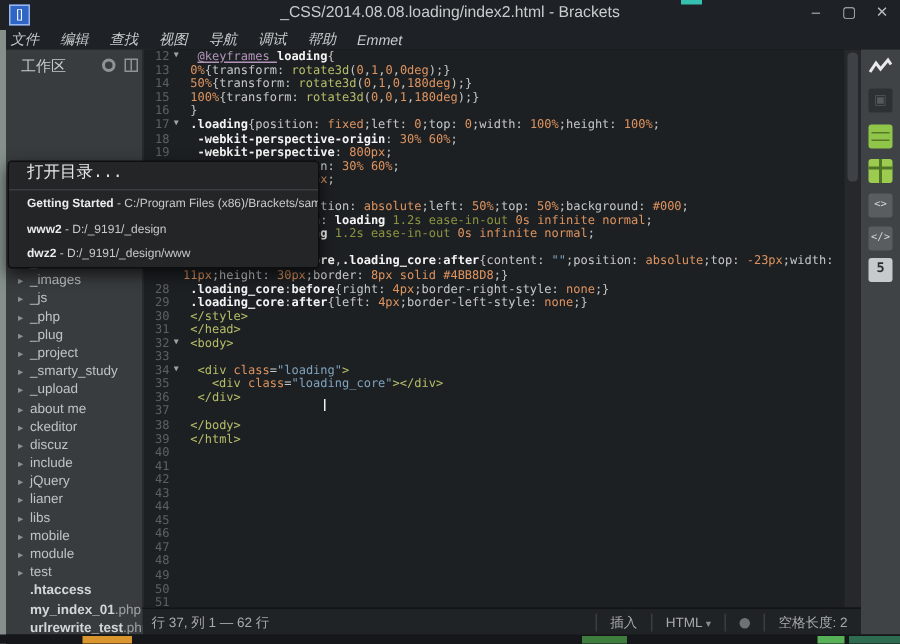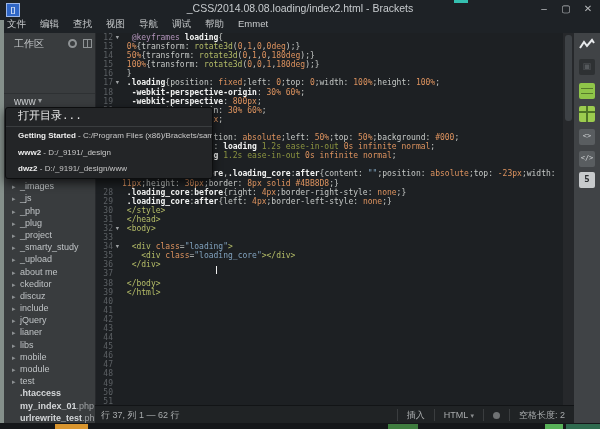--- a/index.html
+++ b/index.html
@@ -6,21 +6,21 @@
   body{width:600px;height:429px;position:relative;overflow:hidden;
        font-family:"Liberation Sans",sans-serif;background:#101214;}
   .abs{position:absolute;}
   
   #titlebar{left:0;top:0;width:600px;height:18px;background:#1e2226;}
   #app-icon{left:6px;top:3px;width:12px;height:12px;background:#2f66c6;border:1px solid #9bb6e8;
             color:#fff;font-size:8px;line-height:11px;text-align:center;}
   #title{left:0;top:2px;width:600px;text-align:center;color:#c8cccf;font-size:10.5px;}
   .winbtn{top:3px;width:16px;height:12px;color:#b8bbbd;font-size:10px;line-height:12px;text-align:center;}
   #btn-min{left:536px;} #btn-max{left:558px;} #btn-close{left:580px;}
-  #menubar{left:0;top:18px;width:600px;height:15px;background:#1e2226;display:flex;align-items:flex-start;}
+  #menubar{left:0;top:18px;width:600px;height:15px;background:#1e2226;display:flex;align-items:flex-end;font-style:italic;}
   .menu-item{color:#c9ccce;font-size:9.5px;padding:0 7px;white-space:nowrap;}
   
   #edge-strip{left:0;top:20px;width:4px;height:409px;background:#85908b;}
   
   #sidebar{left:4px;top:33px;width:100px;height:390px;background:#393c3e;overflow:hidden;}
   #ws-header{position:absolute;left:0;top:4px;width:91px;height:14px;}
   #ws-title{position:absolute;left:10px;top:0;color:#c6c9cb;font-size:10px;}
   .hdr-ico{position:absolute;top:2px;width:9px;height:9px;box-sizing:border-box;}
   #gear-icon{left:64px;border:2px solid #8f9395;border-radius:50%;}
   #split-icon{left:79px;border:1px solid #8f9395;}
@@ -43,21 +43,21 @@
   #open-folder-item{height:17px;line-height:17px;padding-left:12px;color:#e8e8e8;font-size:11px;font-family:Liberation Mono, monospace;}
   #dd-sep{height:1px;background:#3a3d3f;margin:1px 0;}
   .recent{height:16.5px;line-height:16.5px;padding-left:12px;font-size:8px;color:#c9c9c9;white-space:nowrap;overflow:hidden;}
   .recent b{color:#ececec;}
   
   #editor{left:95px;top:33px;width:468px;height:372px;background:#1d2023;overflow:hidden;border-left:1px solid #27292c;}
   .crow{display:flex;height:9.1px;line-height:9.1px;font-family:"DejaVu Sans Mono",monospace;font-size:8px;}
   .gut{width:17px;text-align:right;color:#5c6064;flex:none;}
   .fold{width:9px;text-align:center;color:#9fa2a4;font-size:5.5px;flex:none;}
   .ctext{white-space:pre;flex:none;}
-  .cd{color:var(--cd);} .ck{color:var(--ck);} .cn{color:var(--cn);} .co{color:var(--co);}
+  .cd{color:var(--cd);} .ck{color:var(--ck);text-decoration:underline;} .cn{color:var(--cn);} .co{color:var(--co);}
   .cf{color:var(--cf);} .ct{color:var(--ct);} .ca{color:var(--ca);} .cq{color:var(--cq);}
   .cs{color:var(--cs);font-weight:bold;}
   #caret{left:216px;top:266px;width:1px;height:8px;background:#f0f0f0;z-index:5;}
   
   #vscroll{left:563px;top:33px;width:11px;height:372px;background:#26282b;}
   #vthumb{position:absolute;left:2px;top:2px;width:7px;height:86px;background:#3e4246;border-radius:3px;}
   #toolbar{left:574px;top:33px;width:26px;height:390px;background:#404346;}
   .tb{position:absolute;left:5px;width:16px;height:16px;}
   #lp-icon{top:4px;}
   #ext-disabled-icon{top:26px;background:#2e3133;border-radius:2px;color:#55595c;font-size:9px;line-height:15px;text-align:center;}
@@ -104,24 +104,20 @@
 
 <div class="artifact" style="left:454px;top:0;width:14px;height:3px;background:#35c0b0;"></div>
 
 <div id="edge-strip" class="abs"></div>
 
 <div id="sidebar" class="abs">
   <div id="ws-header">
     <span id="ws-title">工作区</span>
     <span id="gear-icon" class="hdr-ico"></span>
     <span id="split-icon" class="hdr-ico"></span>
-  </div>
-  <div id="proj-header">
-    <span id="proj-name">www</span>
-    <span id="proj-caret">▾</span>
   </div>
   <div id="tree">
       <div class="tnode"><span class="tri">▸</span><span>_CSS</span></div>
       <div class="tnode"><span class="tri">▸</span><span>_images</span></div>
       <div class="tnode"><span class="tri">▸</span><span>_js</span></div>
       <div class="tnode"><span class="tri">▸</span><span>_php</span></div>
       <div class="tnode"><span class="tri">▸</span><span>_plug</span></div>
       <div class="tnode"><span class="tri">▸</span><span>_project</span></div>
       <div class="tnode"><span class="tri">▸</span><span>_smarty_study</span></div>
       <div class="tnode"><span class="tri">▸</span><span>_upload</span></div>

